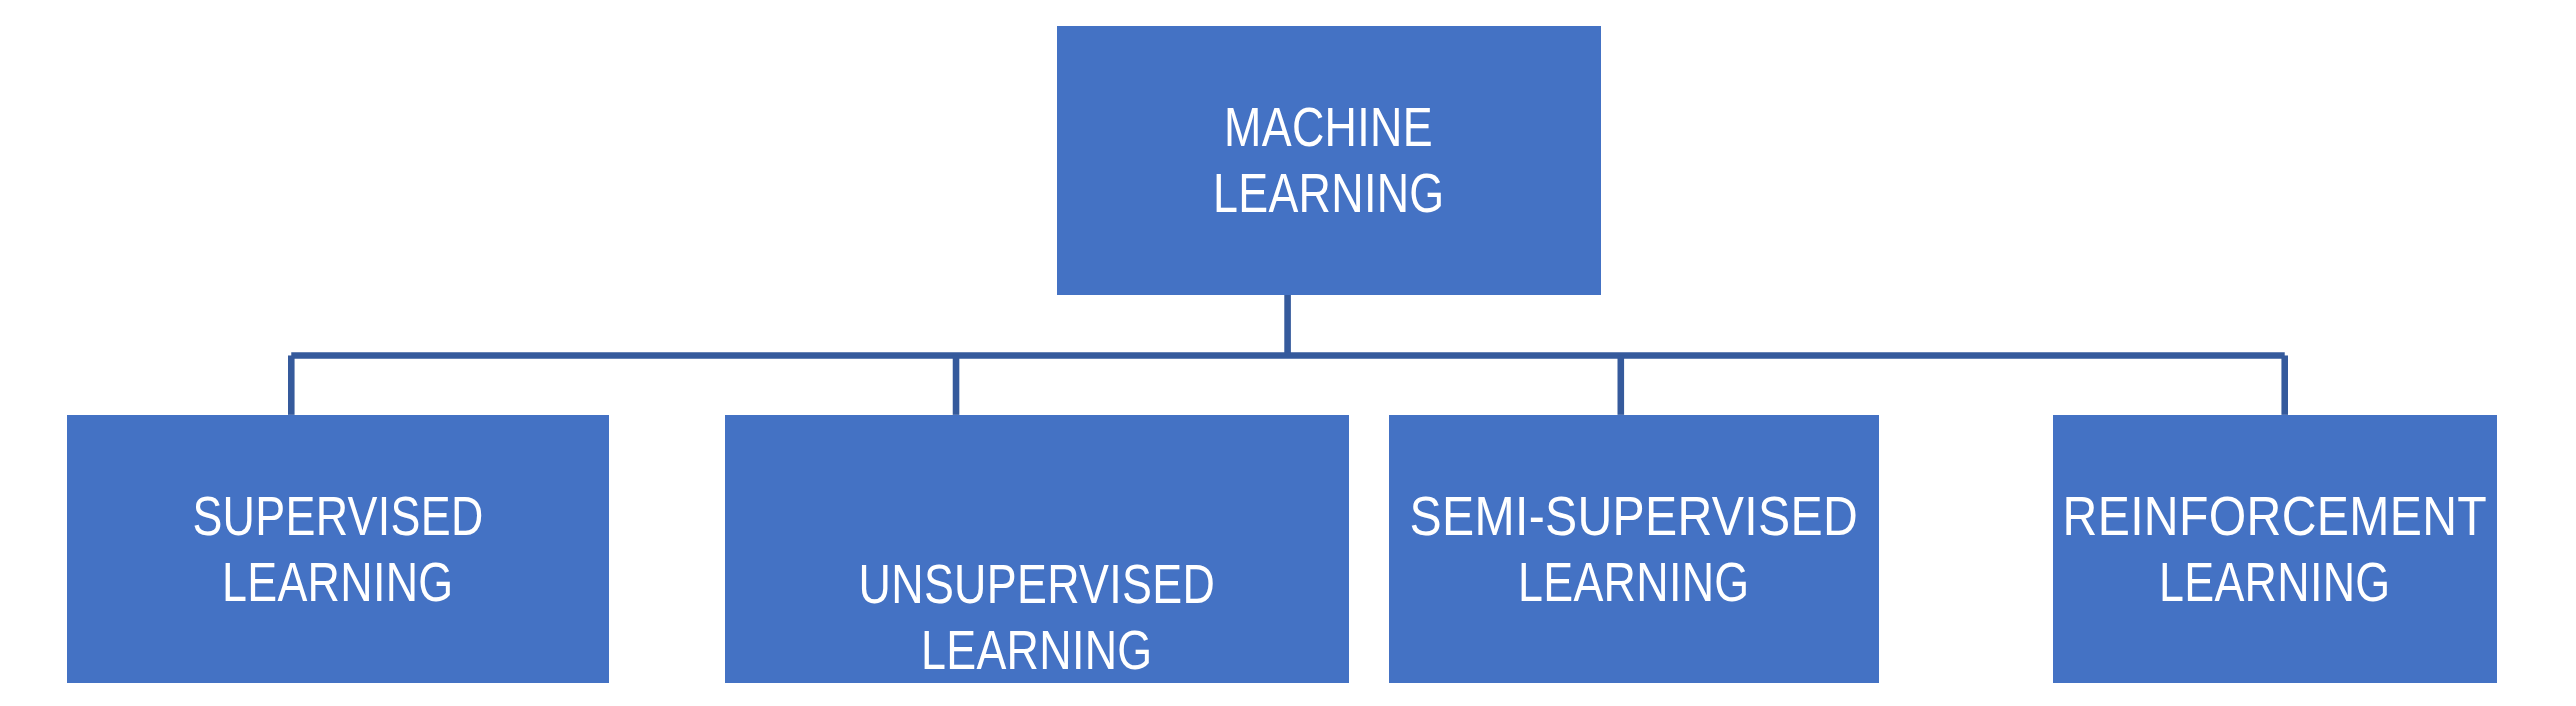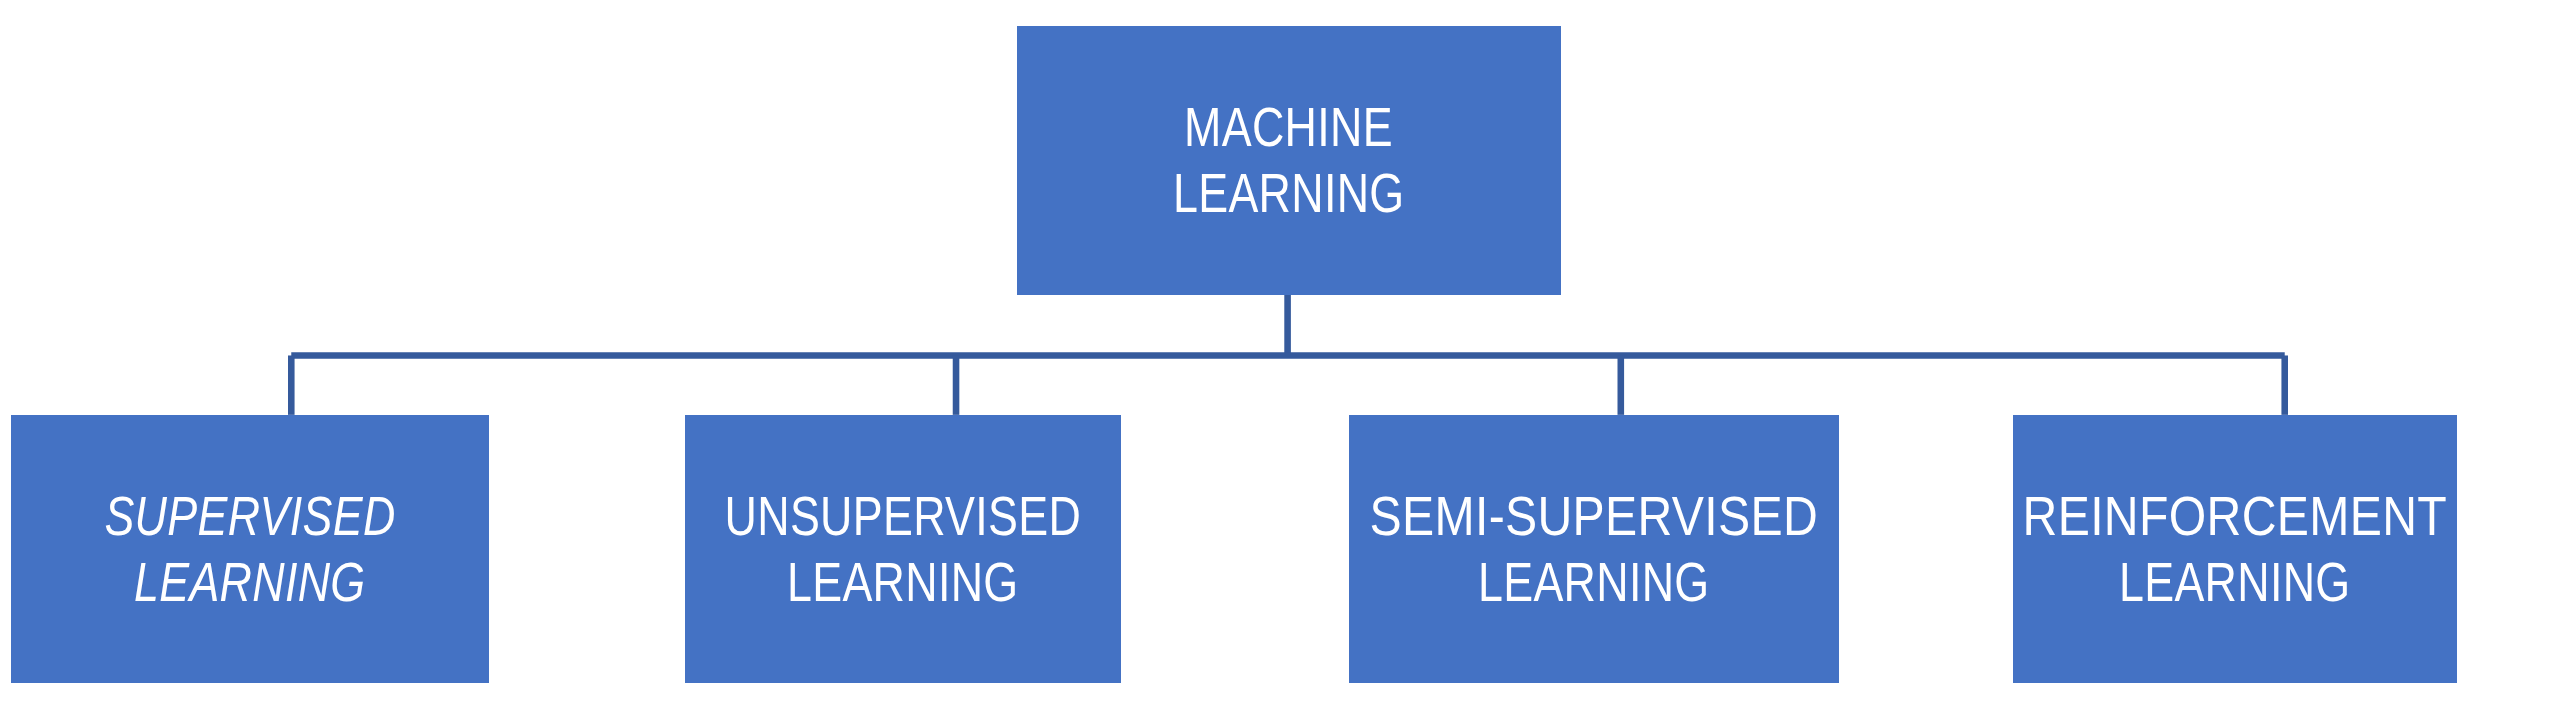--- a/index.html
+++ b/index.html
@@ -33,42 +33,43 @@
     flex-direction: column;
     align-items: center;
     justify-content: center;
     background: #4472C4;
     color: #FFFFFF;
     text-align: center;
     line-height: 1.18;
     letter-spacing: 0.4px;
     font-weight: 400;
     white-space: nowrap;
+    margin-left: 40px;
   }
   .node-line {
     display: block;
     transform: scaleX(0.80);
     transform-origin: center center;
   }
   
   #root-node {
     left: 1017px;
     top: 25.6px;
     width: 544px;
     height: 269px;
     font-size: 56px;
   }
   
   .child-node {
     top: 415px;
     height: 268px;
     font-size: 56px;
   }
-  #child-node-0 { left: 11px;   width: 478px; font-style: italic; }
-  #child-node-1 { left: 685px;  width: 436px; }
+  #child-node-0 { left: 27px;   width: 542px; }
+  #child-node-1 { left: 685px;  width: 624px; justify-content: flex-end; }
   #child-node-2 { left: 1349px; width: 490px; }
   #child-node-3 { left: 2013px; width: 444px; }
 
   
   #child-node-2 .line-1 { transform: scaleX(0.86); }
   #child-node-3 .line-1 { transform: scaleX(0.86); }
 </style>
 </head>
 <body>
 

